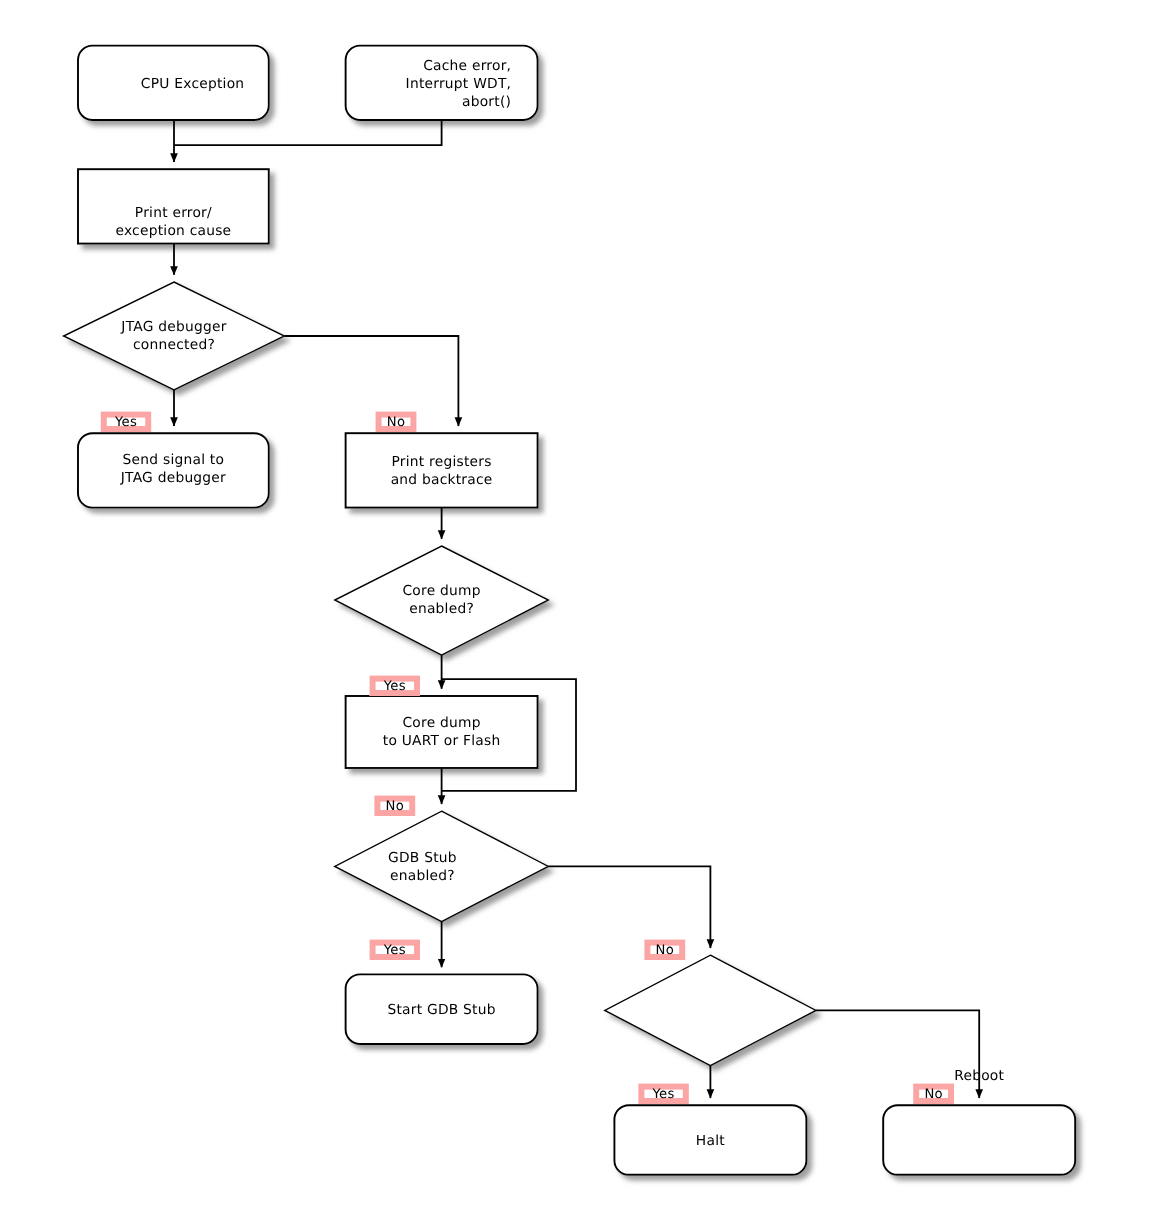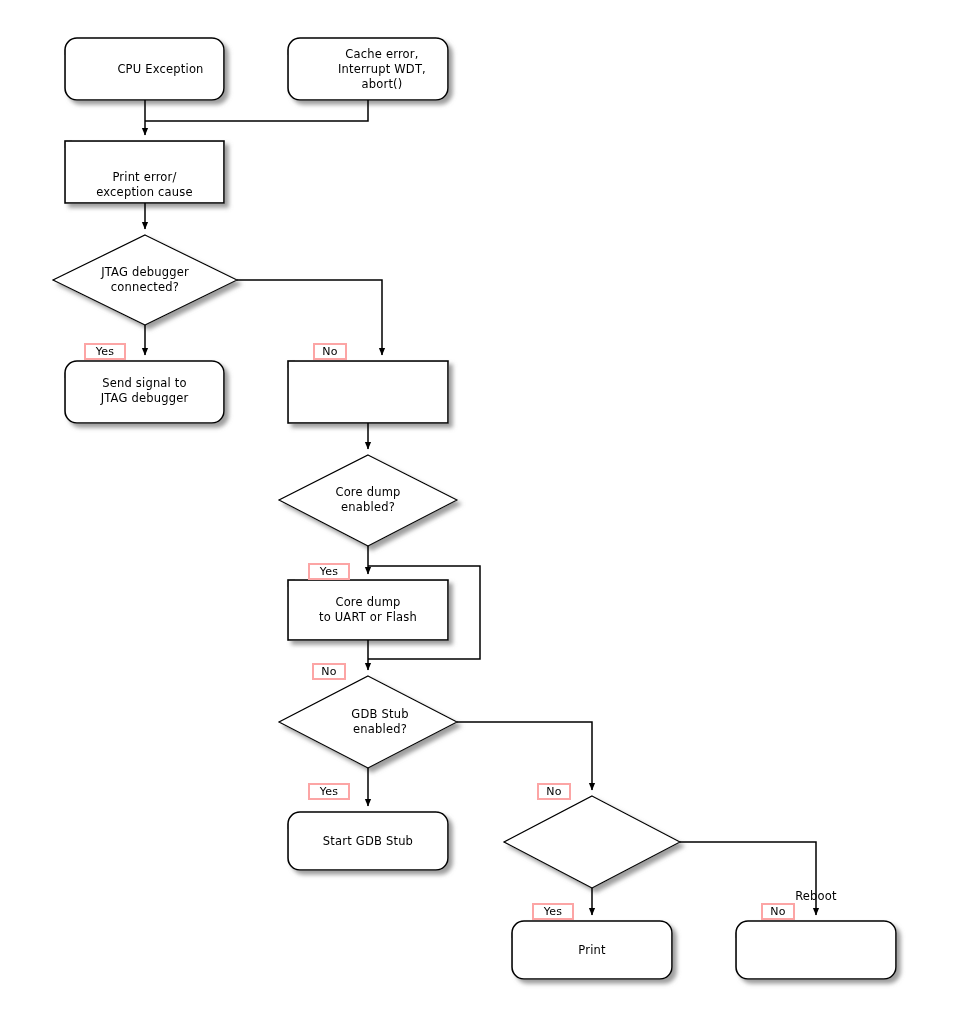--- a/index.html
+++ b/index.html
@@ -46,21 +46,21 @@
   }
   .edge-label {
     position: absolute;
     display: flex;
     align-items: center;
     justify-content: center;
     font-family: "DejaVu Sans", sans-serif;
     font-size: 11px;
     color: #000000;
     background: #ffffff;
-    border: 2px solid #fca5a5;
+    border: 5px solid #fca5a5;
     box-sizing: border-box;
     letter-spacing: 0.2px;
   }
 </style>
 </head>
 <body>
 
 <div id="flow-root">
 
   <svg id="flow-svg" viewBox="0 0 960 1020">
@@ -127,47 +127,49 @@
       <path d="M457,722 L592,722 L592,790" marker-end="url(#arrow)"></path>
 
       <path d="M592,888 L592,915" marker-end="url(#arrow)"></path>
 
       <path d="M680,842 L816,842 L816,915" marker-end="url(#arrow)"></path>
     </g>
   </svg>
 
   <div class="node-label" style="left:65px;  top:38px;  width:191px; height:62px;">CPU Exception</div>
 
-  <div class="node-label" style="left:288px; top:38px;  width:188px; height:62px;">Cache error,
+  <div class="node-label" style="left:288px; top:38px;  width:188px; height:62px;text-align:right;">Cache error,
 Interrupt WDT,
 abort()</div>
 
   <div class="node-label" style="left:65px;  top:154px; width:159px; height:62px;">Print error/
 exception cause</div>
 
   <div class="node-label" style="left:55px;  top:250px; width:180px; height:60px;">JTAG debugger
 connected?</div>
 
   <div class="node-label" style="left:65px;  top:361px; width:159px; height:60px;">Send signal to
 JTAG debugger</div>
 
+  <div class="node-label" style="left:288px; top:361px; width:160px; height:62px;">Print registers
+and backtrace</div>
 
   <div class="node-label" style="left:280px; top:470px; width:176px; height:60px;">Core dump
 enabled?</div>
 
   <div class="node-label" style="left:288px; top:580px; width:160px; height:60px;">Core dump
 to UART or Flash</div>
 
-  <div class="node-label" style="left:292px; top:692px; width:176px; height:60px;">GDB Stub
+  <div class="node-label" style="left:264px; top:692px; width:176px; height:60px;">GDB Stub
 enabled?</div>
 
   <div class="node-label" style="left:288px; top:812px; width:160px; height:58px;border-radius:13px;">Start GDB Stub</div>
 
 
-  <div class="node-label" style="left:512px; top:921px; width:160px; height:58px;">Print</div>
+  <div class="node-label" style="left:512px; top:921px; width:160px; height:58px;">Halt</div>
 
   <div class="node-label" style="left:736px; top:872px; width:160px; height:48px;">Reboot</div>
 
   <div class="edge-label" style="left:84px;  top:343px; width:42px; height:17px;">Yes</div>
 
   <div class="edge-label" style="left:313px; top:343px; width:34px; height:17px;">No</div>
 
   <div class="edge-label" style="left:308px; top:563px; width:42px; height:17px;">Yes</div>
 
   <div class="edge-label" style="left:312px; top:663px; width:34px; height:17px;">No</div>

